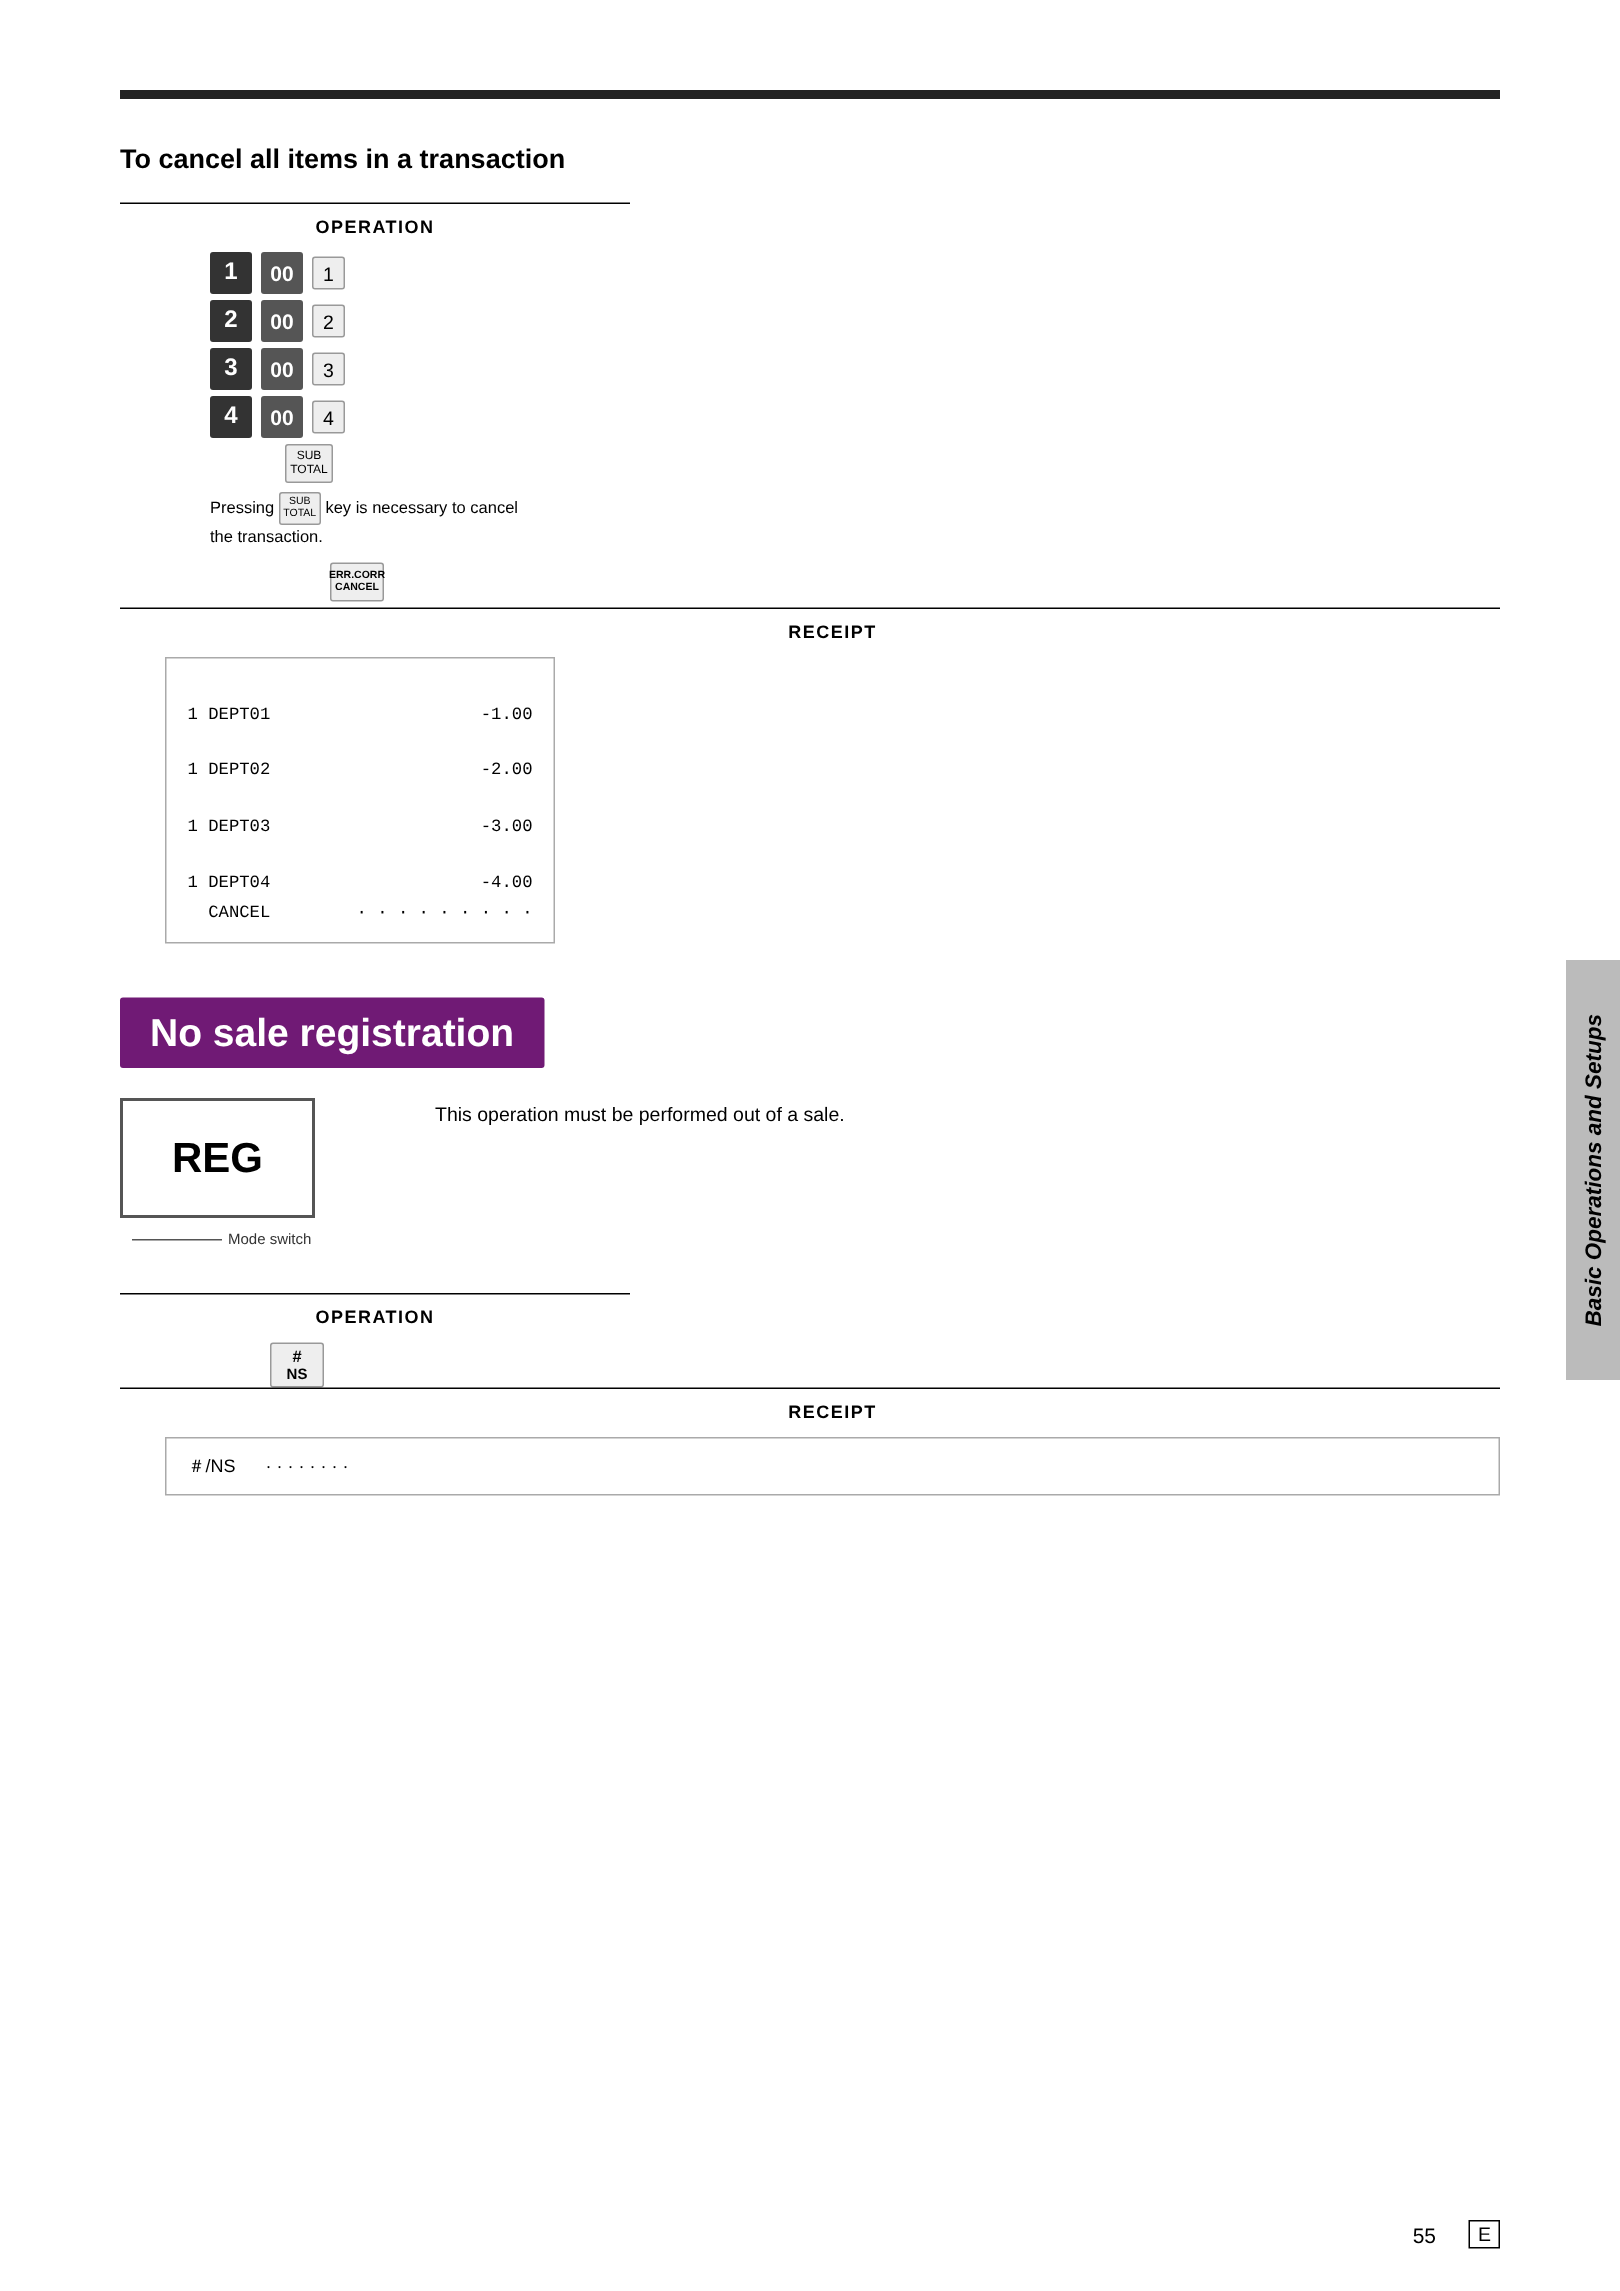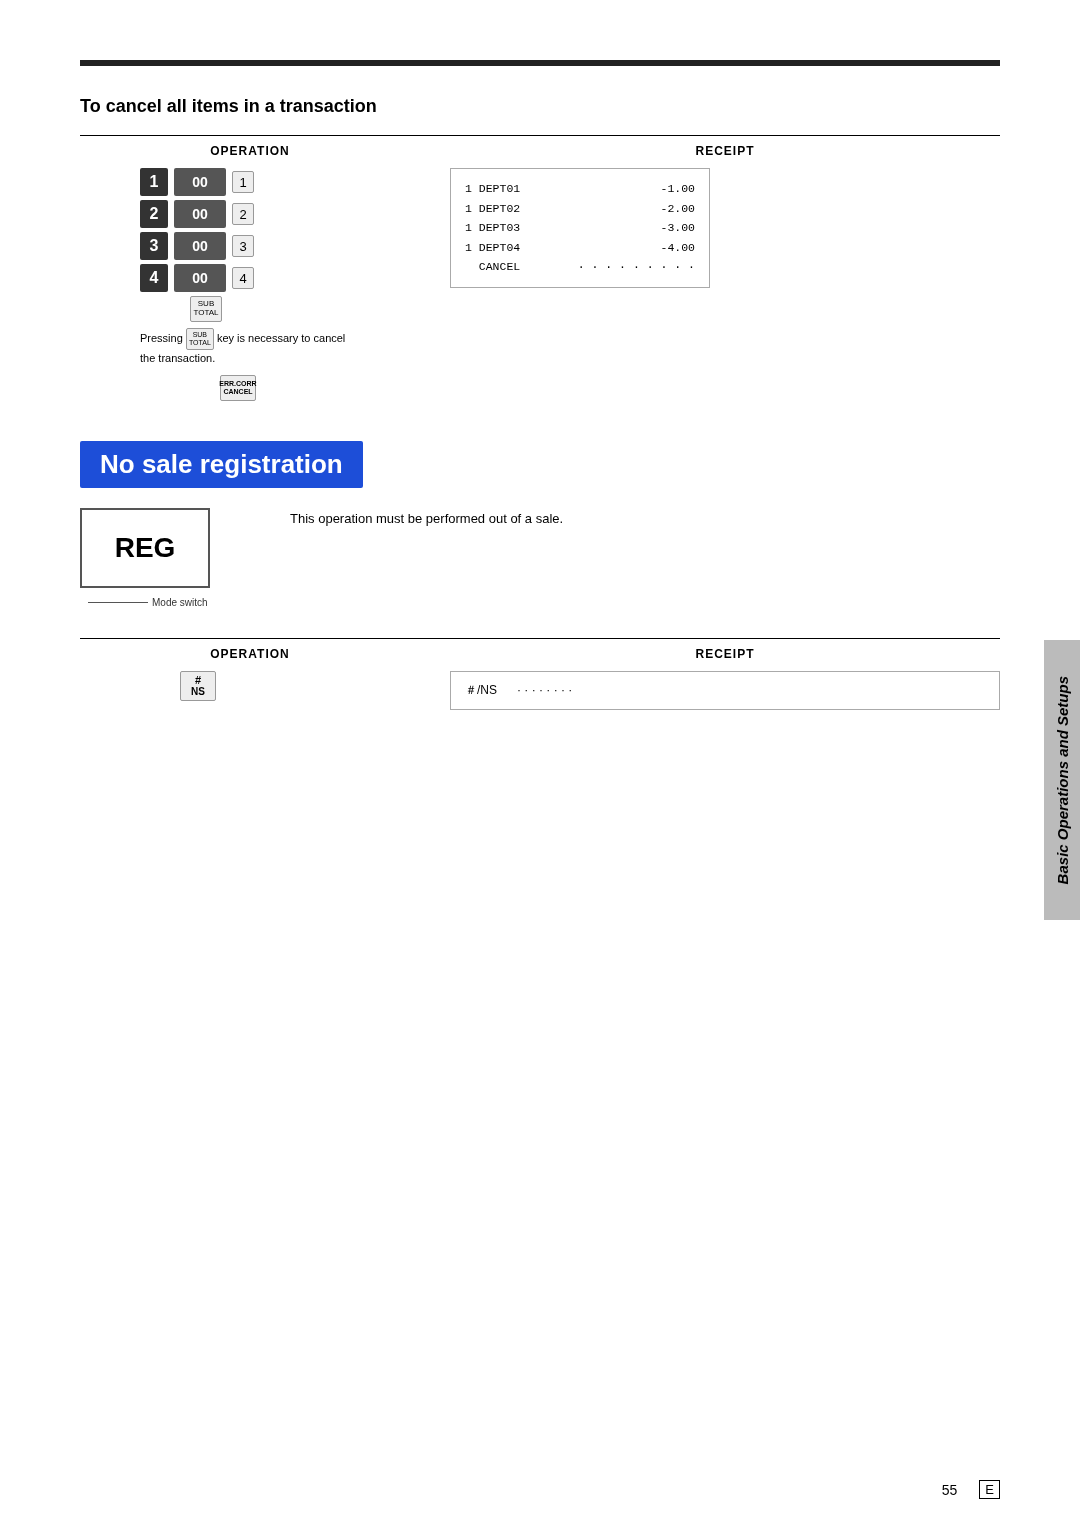--- a/index.html
+++ b/index.html
@@ -33,20 +33,21 @@
       font-size: 18px;
       font-weight: bold;
       margin-bottom: 18px;
     }
 
     .operation-receipt-table {
       display: flex;
       gap: 0;
       width: 100%;
       margin-bottom: 10px;
+      flex-direction: column;
     }
 
     .col-operation {
       width: 340px;
       border-top: 1.5px solid #000;
       padding-top: 8px;
     }
 
     .col-receipt {
       flex: 1;
@@ -87,21 +88,21 @@
       align-items: center;
       justify-content: center;
       border-radius: 2px;
     }
 
     .key-00 {
       background: #555;
       color: #fff;
       font-weight: bold;
       font-size: 14px;
-      width: 52px;
+      width: 28px;
       height: 28px;
       display: flex;
       align-items: center;
       justify-content: center;
       border-radius: 2px;
     }
 
     .key-small {
       background: #eee;
       color: #000;
@@ -162,35 +163,36 @@
       font-family: 'Courier New', monospace;
       line-height: 1.7;
       min-width: 200px;
       max-width: 260px;
     }
 
     .receipt-line {
       display: flex;
       justify-content: space-between;
       gap: 32px;
+      margin-top: 18px;
     }
 
     .receipt-cancel {
       display: flex;
       justify-content: space-between;
       gap: 20px;
     }
 
     
     .no-sale-section {
       margin-top: 36px;
     }
 
     .no-sale-title-box {
-      background: #1d4ed8;
+      background: #701a75;
       color: #fff;
       display: inline-block;
       font-size: 26px;
       font-weight: bold;
       padding: 8px 20px;
       margin-bottom: 20px;
       border-radius: 2px;
     }
 
     .no-sale-body {

